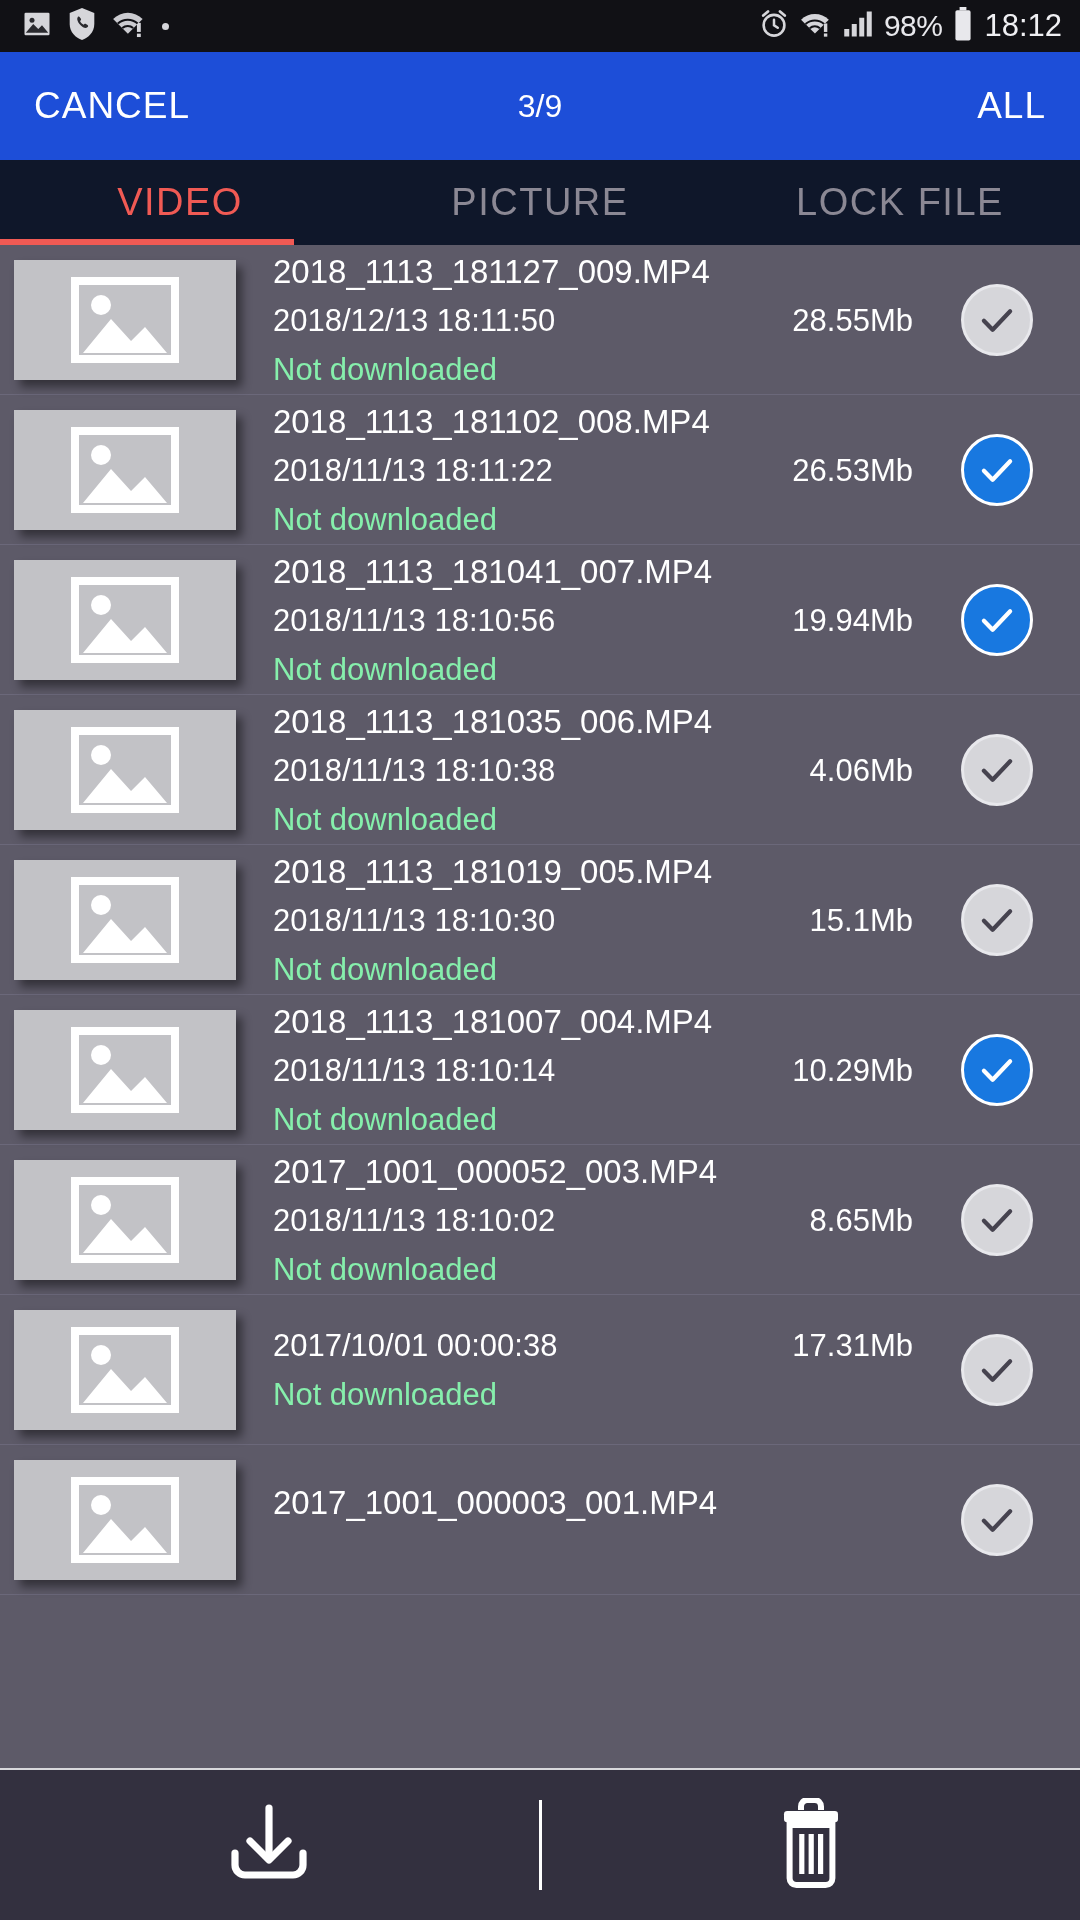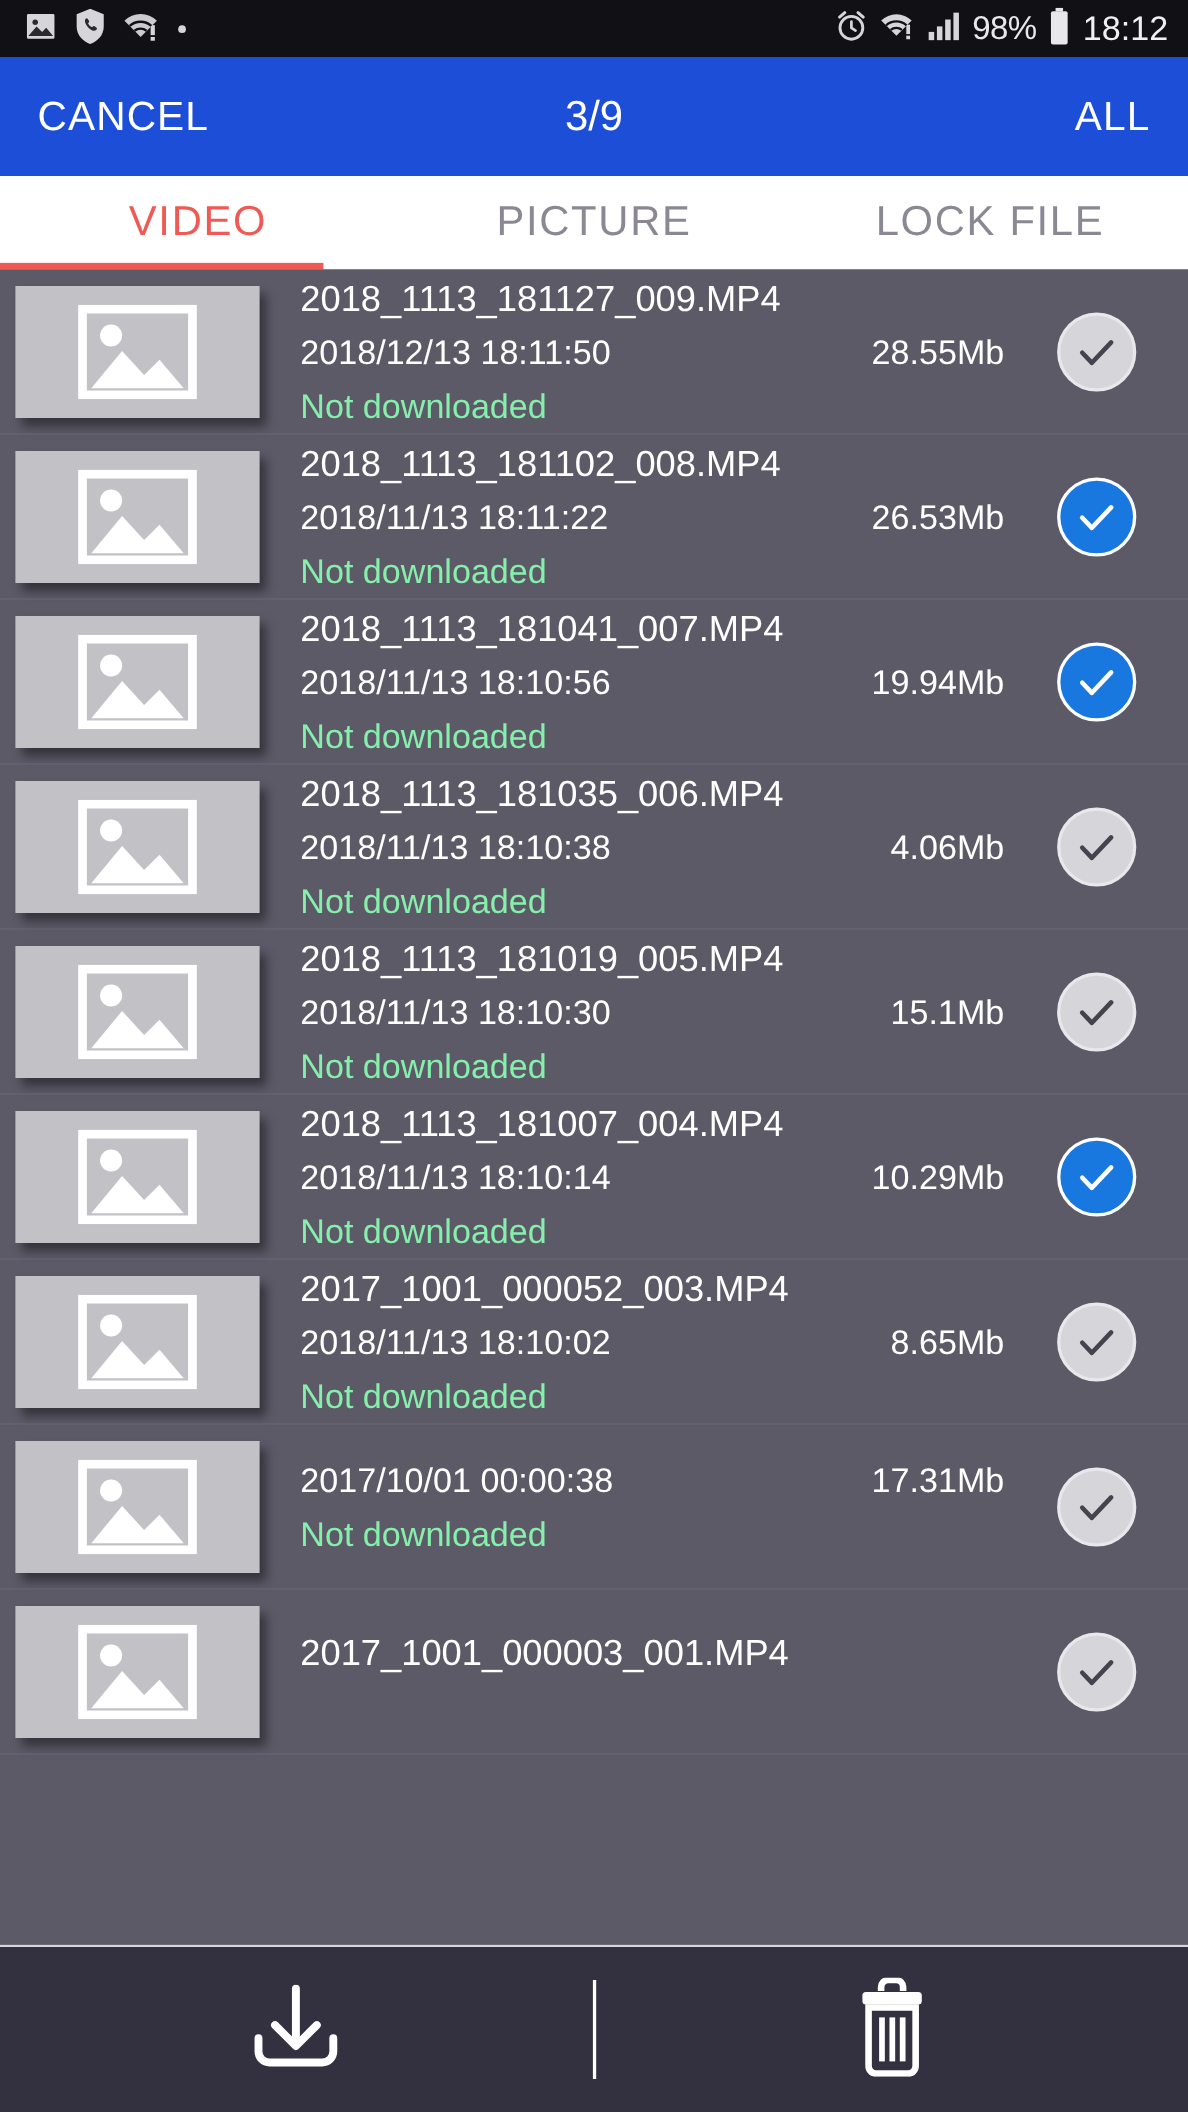--- a/index.html
+++ b/index.html
@@ -25,26 +25,26 @@
   .sb-batt-pct { font-size: 30px; letter-spacing: -0.5px; color: #e8e8ec; }
   .sb-clock { font-size: 31px; color: #f0f0f3; letter-spacing: 0px; }
 
   
   .actionbar {
     height: 108px; background: #1d4ed8;
     display: flex; align-items: center; justify-content: space-between;
     padding: 0 34px;
   }
   .ab-btn { font-size: 37px; color: #ffffff; letter-spacing: 1px; font-weight: 400; }
-  .ab-title { font-size: 38px; color: #ffffff; position: absolute; left: 0; right: 0; text-align: center; pointer-events: none; }
+  .ab-title { font-size: 32px; color: #ffffff; position: absolute; left: 0; right: 0; text-align: center; pointer-events: none; }
   .ab-wrap { position: relative; width: 100%; display: flex; align-items: center; justify-content: space-between; }
 
   
   .tabs {
-    height: 85px; background: #ffffff;
+    height: 85px; background: #0f172a;
     display: flex; position: relative;
   }
   .tab {
     flex: 1; display: flex; align-items: center; justify-content: center;
     font-size: 38px; letter-spacing: 1.5px;
     color: #8b8894;
   }
   .tab.active { color: #f05a54; }
   .tab-underline {
     position: absolute; bottom: 0; left: 0;

